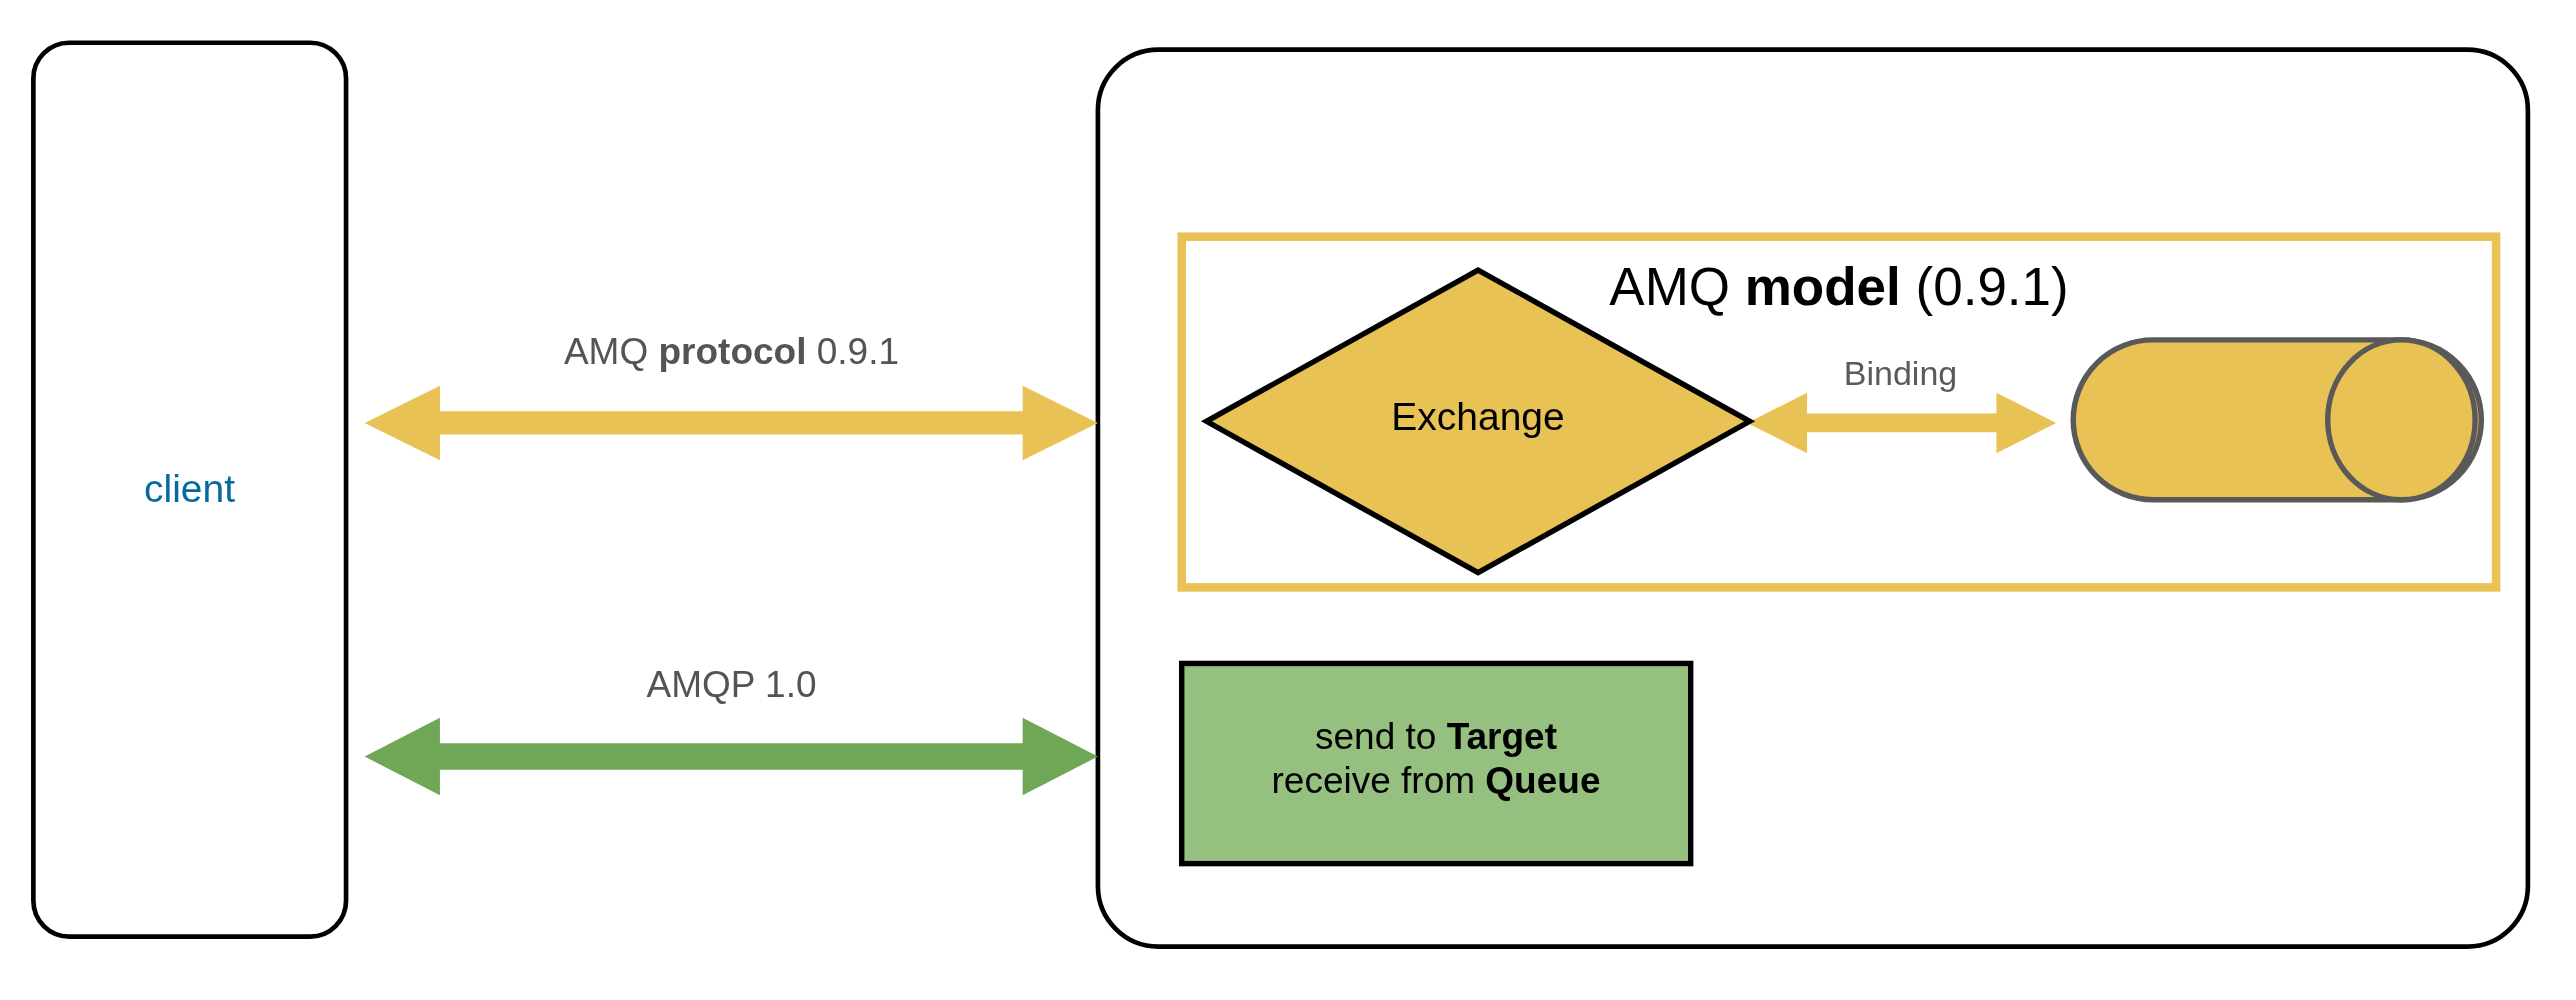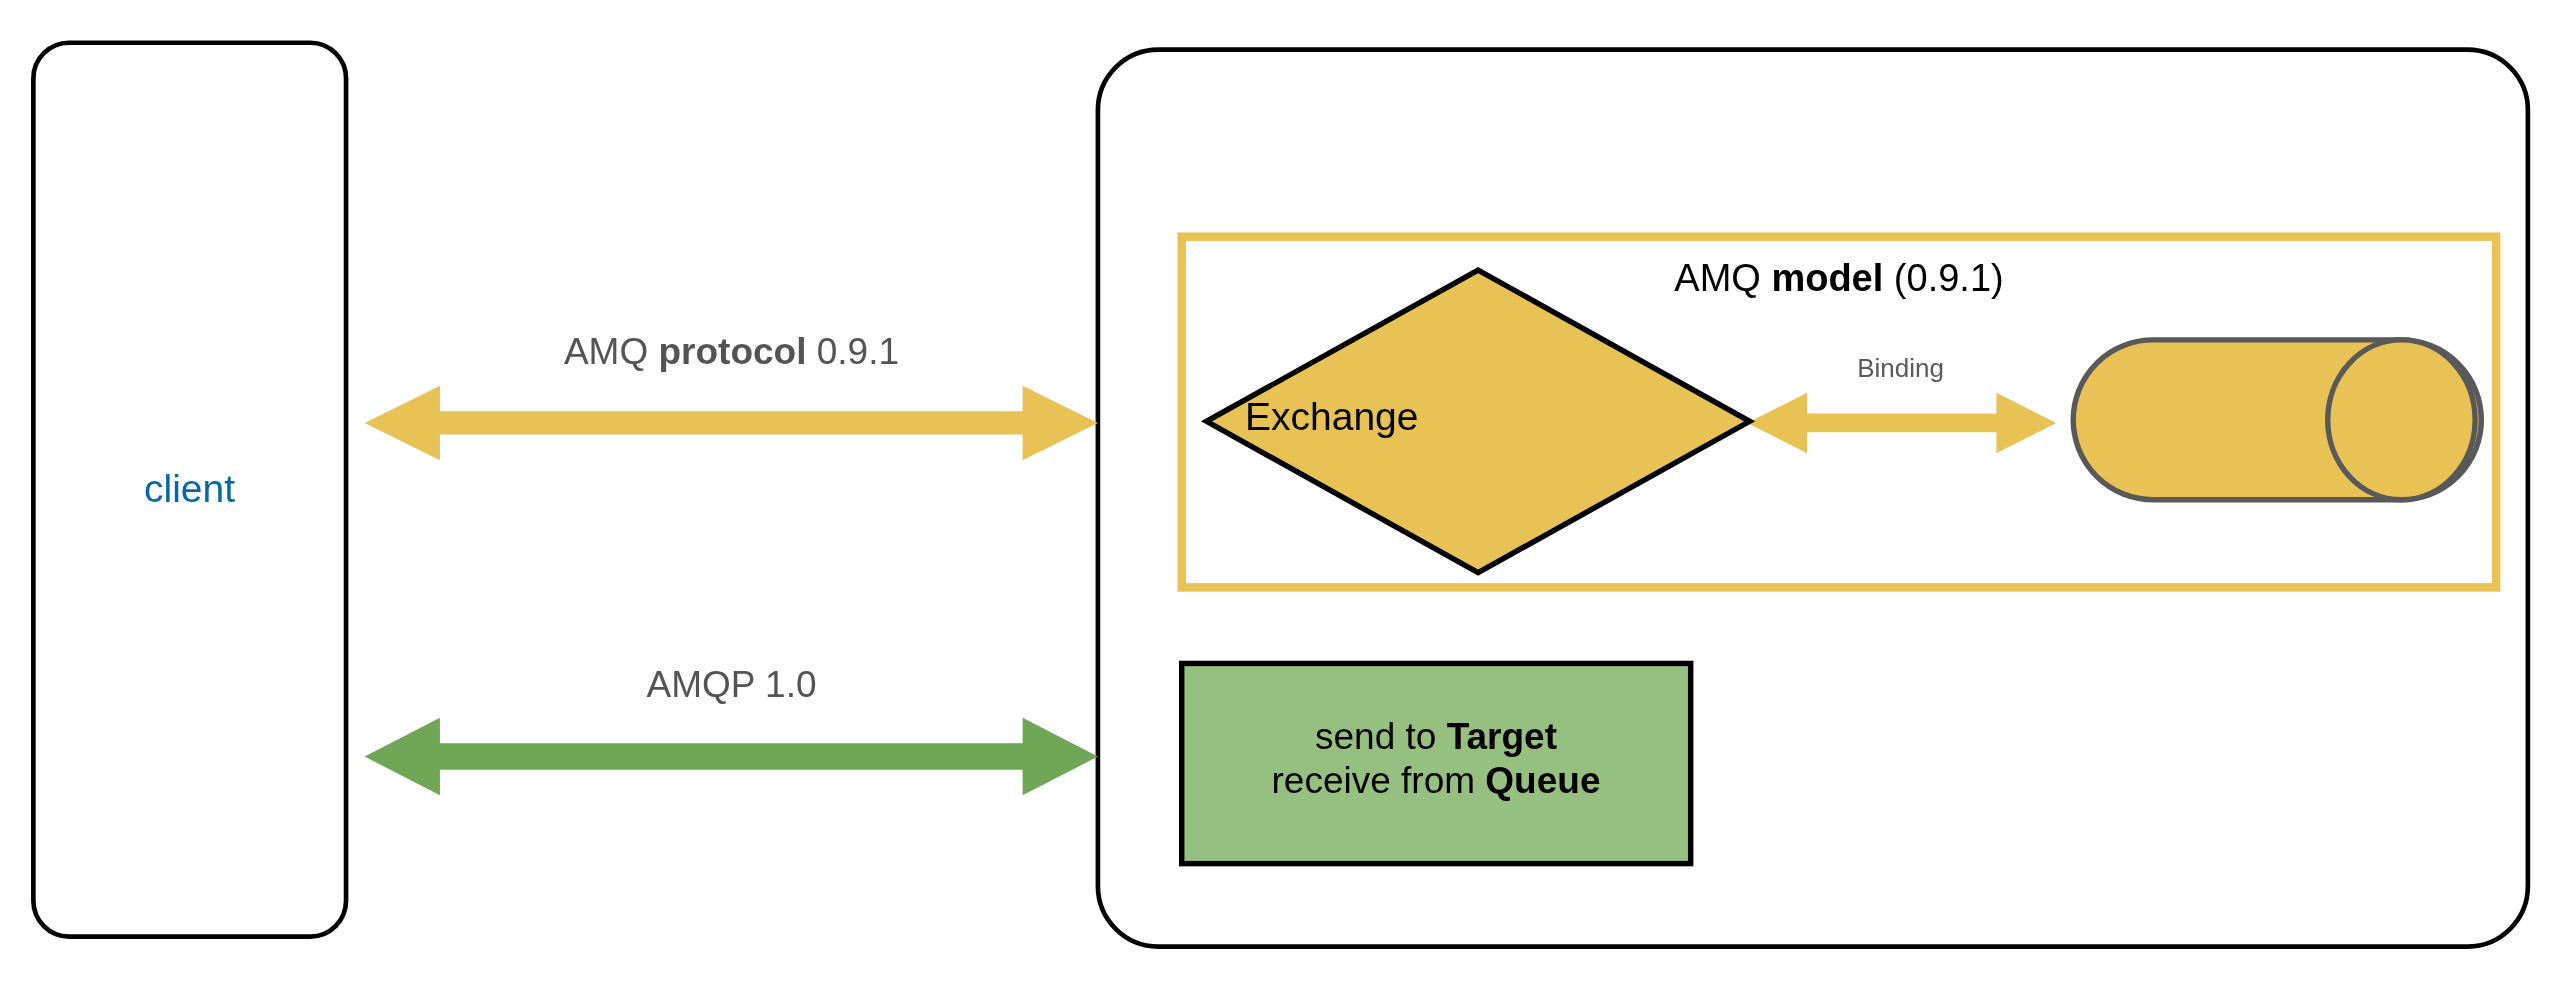--- a/index.html
+++ b/index.html
@@ -40,38 +40,39 @@
   }
   #server-label {
     left: 1684px; top: 116px; width: 310px;
     text-align: center;
     font-size: 39px;
     color: #000000;
   }
   #amq-model-label {
     left: 1490px; top: 256px; width: 698px;
     text-align: center;
-    font-size: 38px;
+    font-size: 53px;
     color: #000000;
   }
   #exchange-label {
     left: 1245px; top: 394px; width: 466px;
+    text-align: center;
     font-size: 39px;
     color: #000000;
   }
   #queue-label {
     left: 2095px; top: 394px; width: 341px;
     text-align: center;
     font-size: 39px;
     color: #000000;
   }
   #binding-label {
     left: 1761px; top: 353px; width: 279px;
     text-align: center;
-    font-size: 26px;
+    font-size: 34px;
     color: #5a5a5a;
   }
   #amq-protocol-label {
     left: 365px; top: 330px; width: 733px;
     text-align: center;
     font-size: 37px;
     color: #545454;
   }
   #amqp-label {
     left: 365px; top: 663px; width: 733px;

